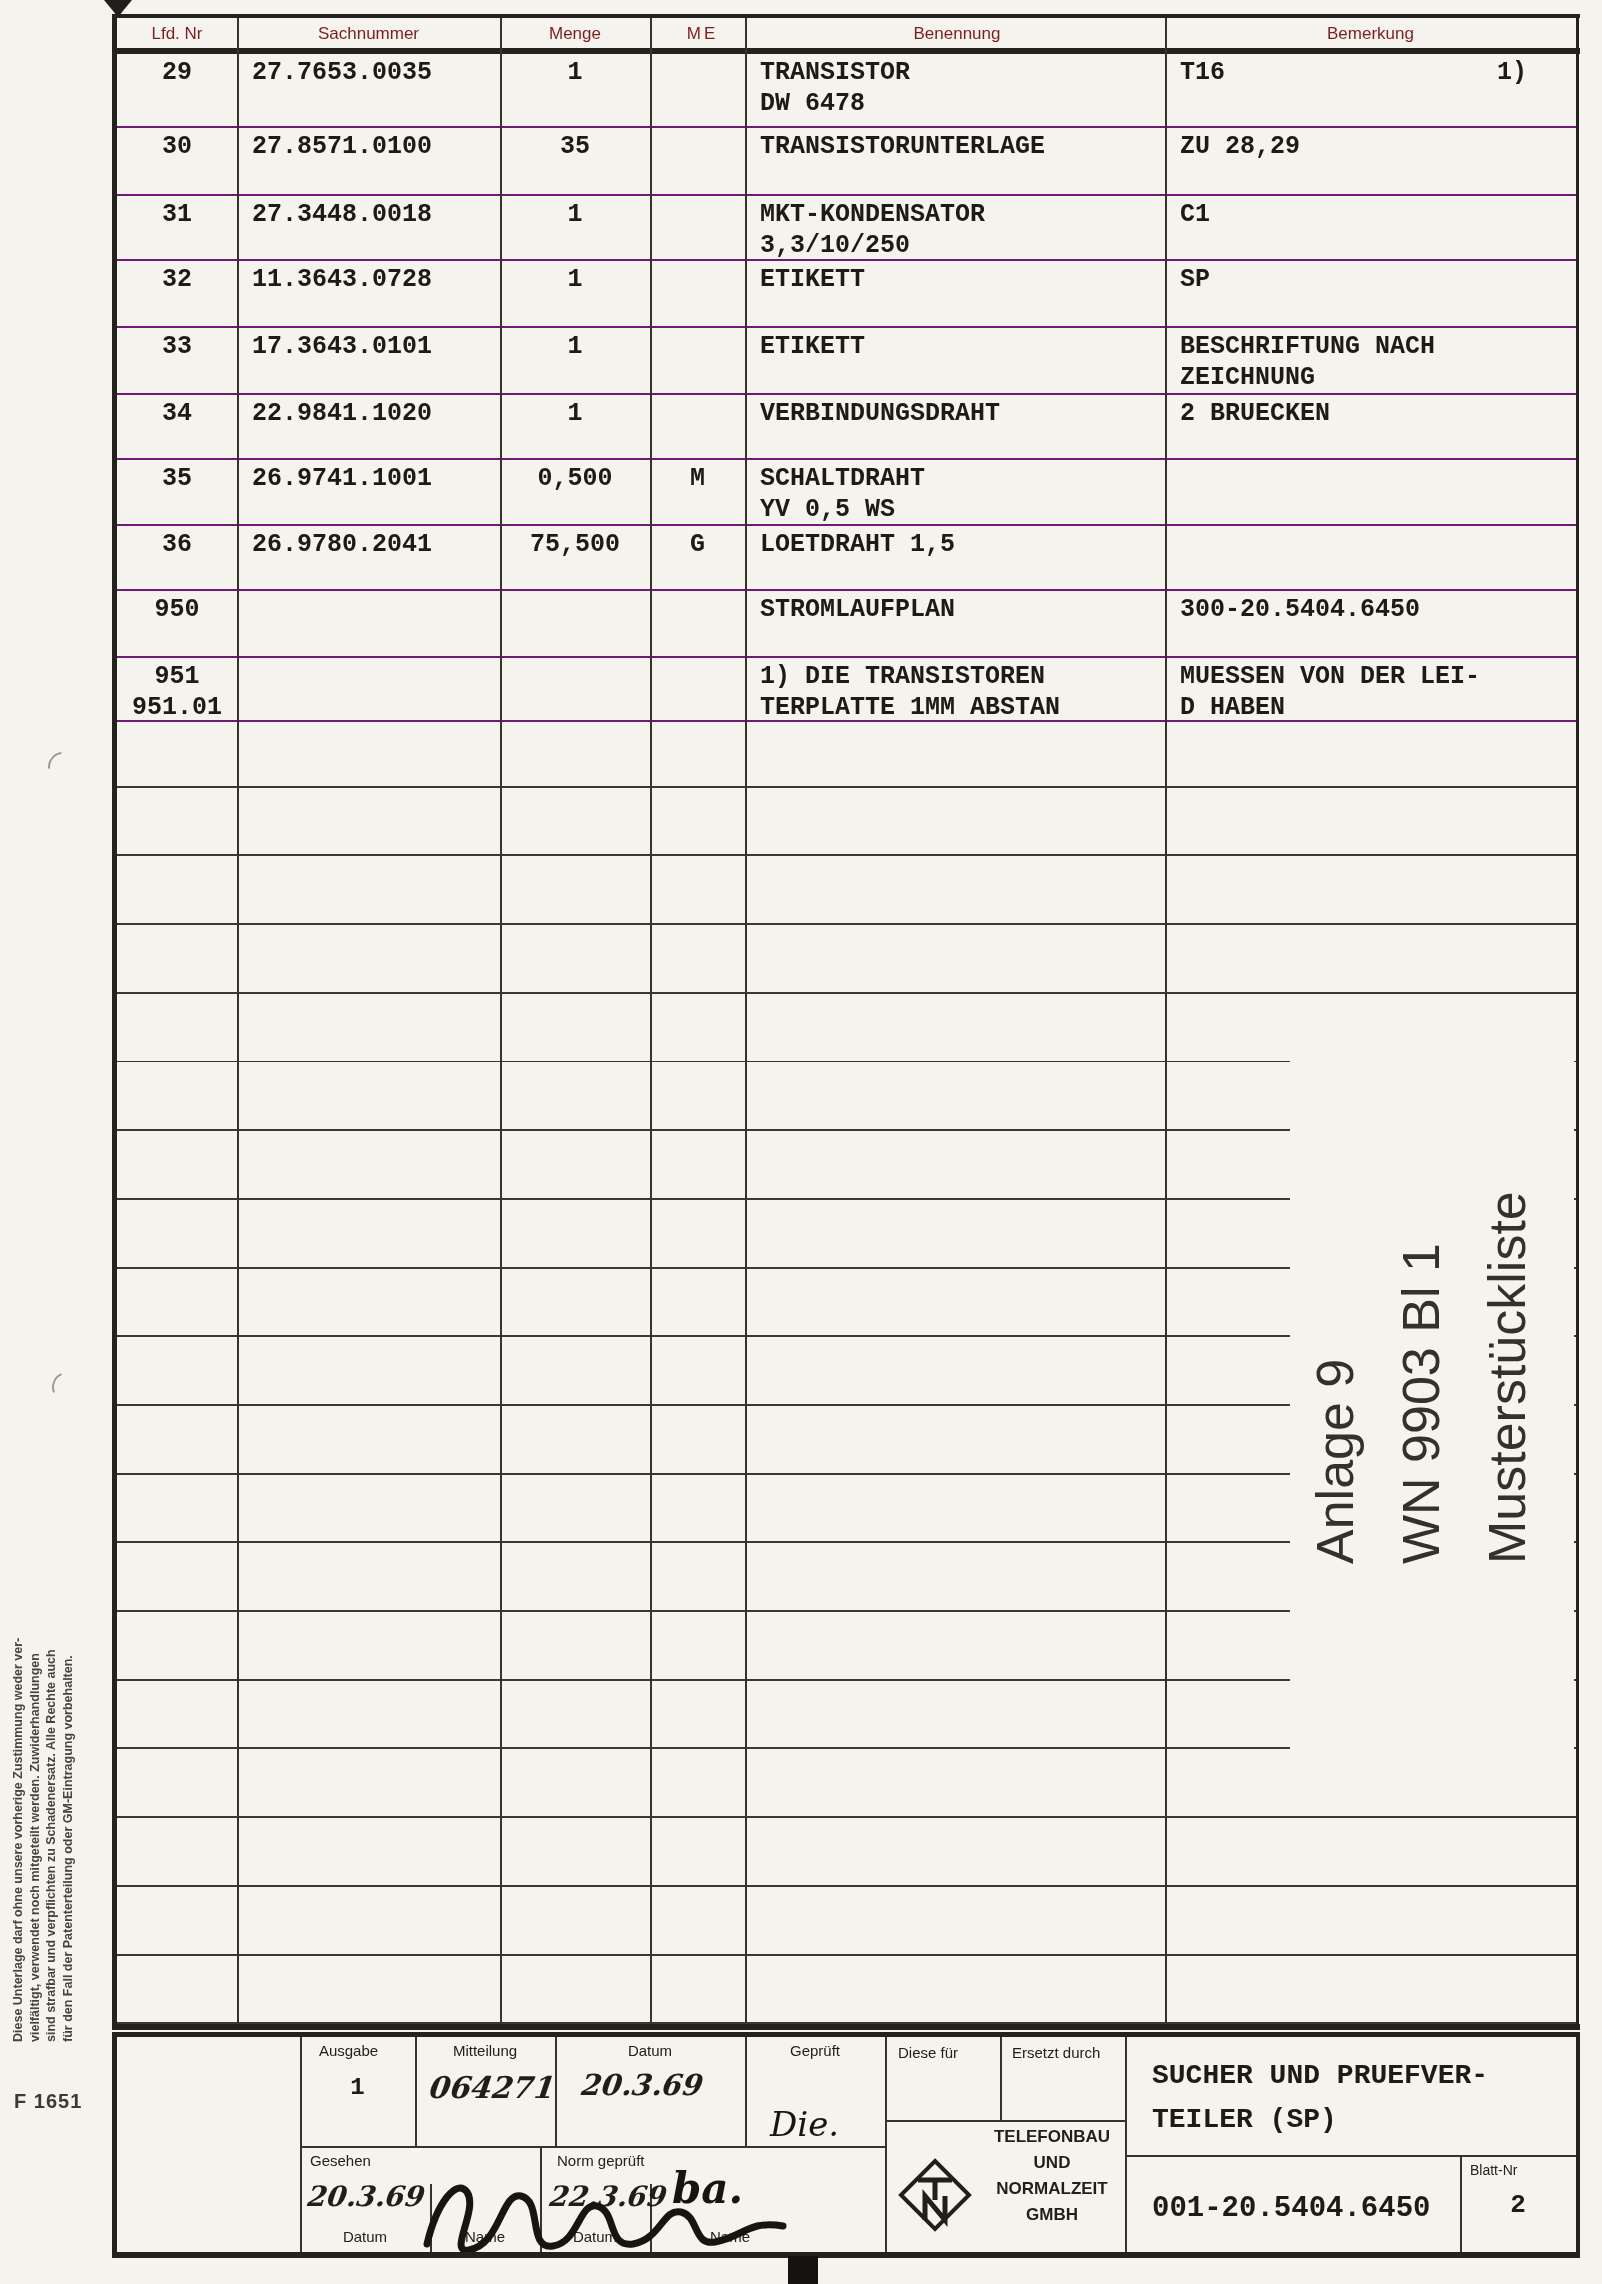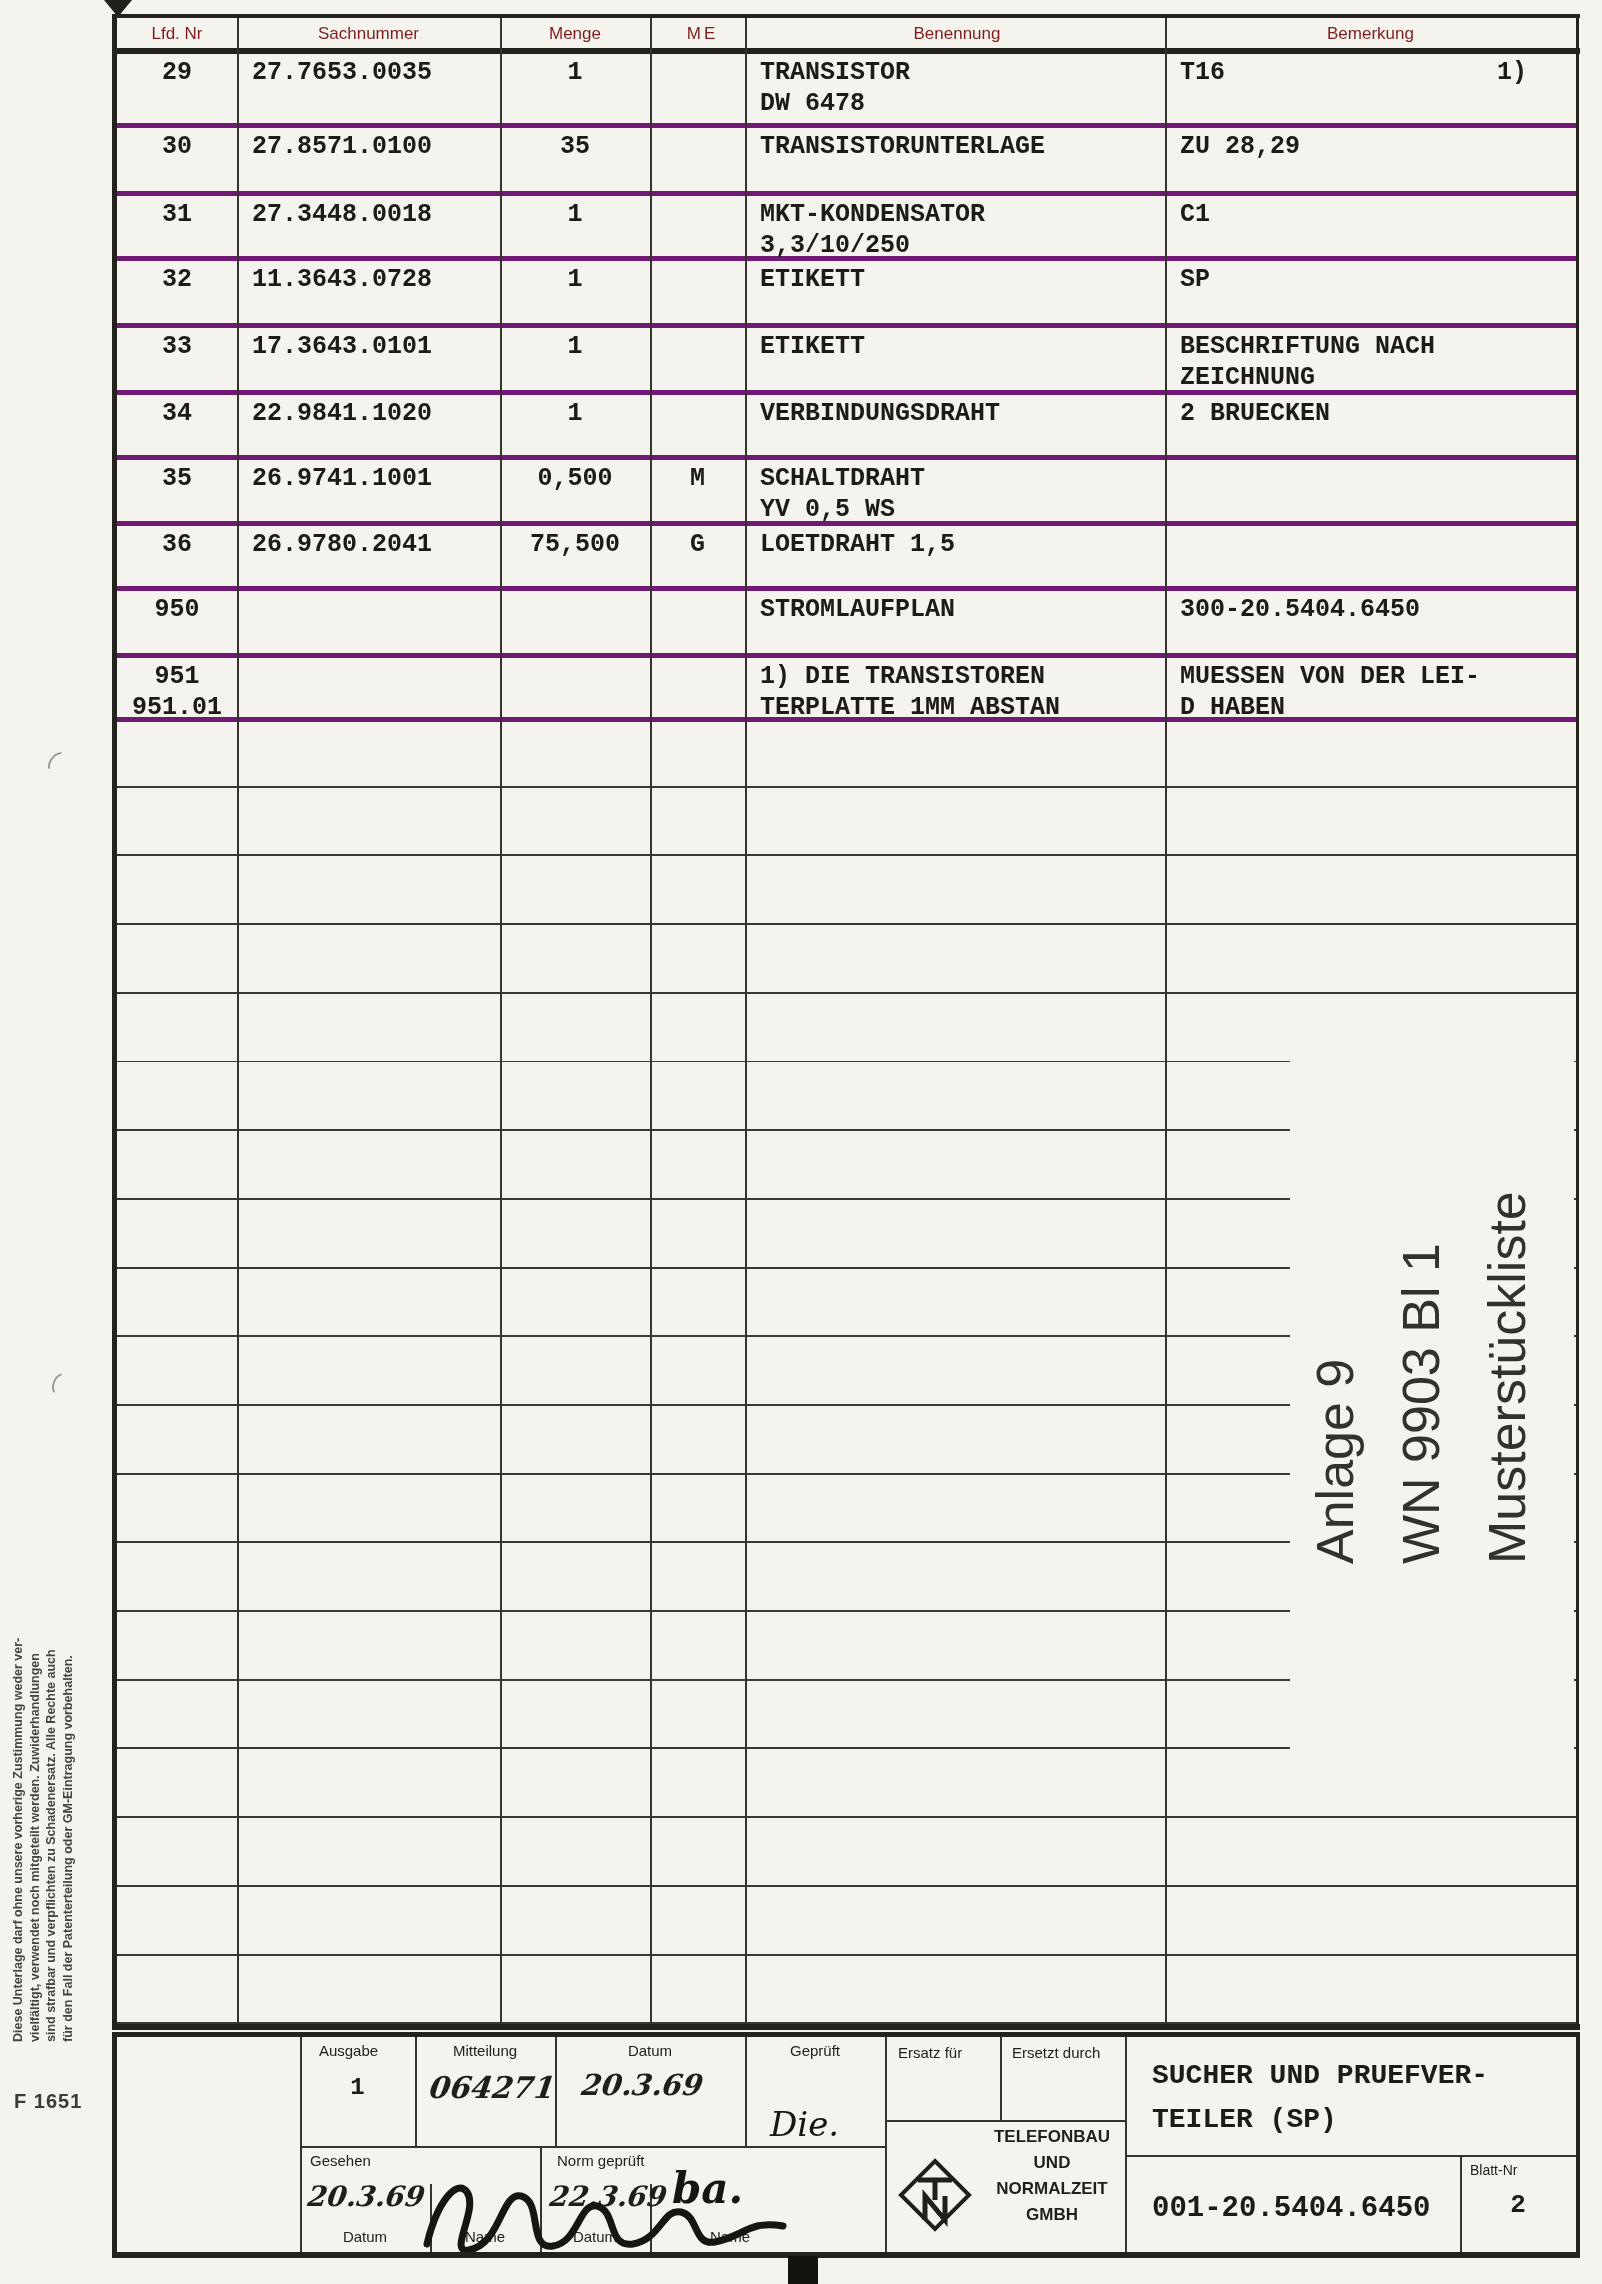--- a/index.html
+++ b/index.html
@@ -20,21 +20,21 @@
   .h-lfd   { left:5px;    width:120px; }
   .h-sach  { left:125px;  width:263px; }
   .h-menge { left:388px;  width:150px; }
   .h-me    { left:538px;  width:105px;  letter-spacing:3px; }
   .h-ben   { left:633px;  width:424px; }
   .h-bem   { left:1053px; width:411px; }
   .hline { position:absolute; left:0; top:34px; width:1468px; height:6px; background:#23221d; }
   .vline { position:absolute; top:4px; height:2006px; width:2px; background:#35332c; }
   .v1{left:125px}.v2{left:388px}.v3{left:538px}.v4{left:633px}.v5{left:1053px}
   .rows { position:absolute; left:5px; top:40px; width:1459px; }
-  .row { position:relative; border-bottom:5px solid #701a75; box-sizing:border-box; }
+  .row { position:relative; border-bottom:2px solid #701a75; box-sizing:border-box; }
   .r0{height:74px}.r1{height:68px}.r2{height:65px}.r3{height:67px}.r4{height:67px}
   .r5{height:65px}.r6{height:66px}.r7{height:65px}.r8{height:67px}.r9{height:64px}
   .cell { position:absolute; top:3px; font-family:"Liberation Mono", monospace; font-weight:bold;
           font-size:25px; line-height:31px; color:#1c1b16; white-space:pre; }
   .cell span { display:block; }
   .c-lfd{left:0;width:120px;text-align:center;}
   .c-sach{left:135px;}
   .c-menge{left:383px;width:150px;text-align:center;}
   .c-me{left:533px;width:95px;text-align:center;}
   .c-ben{left:643px;}
@@ -217,21 +217,21 @@
     <div class="fh" style="left:1013px;top:123px;width:451px;"></div>
 
     <span class="flabel fcenter" style="left:188px;top:10px;width:97px;">Ausgabe</span>
     <span class="mono" style="position:absolute;left:188px;top:42px;width:115px;text-align:center;font-size:24px;">1</span>
     <span class="flabel fcenter" style="left:303px;top:10px;width:140px;">Mitteilung</span>
     <span class="hw" style="left:318px;top:38px;font-size:30px;">064271</span>
     <span class="flabel fcenter" style="left:443px;top:10px;width:190px;">Datum</span>
     <span class="hw" style="left:470px;top:36px;font-size:29px;">20.3.69</span>
     <span class="flabel fcenter" style="left:633px;top:10px;width:140px;">Geprüft</span>
     <span class="sig-text" style="left:658px;top:72px;font-size:34px;">Die.</span>
-    <span class="flabel" style="left:786px;top:12px;">Ersatz für</span>
+    <span class="flabel" style="left:786px;top:12px;">Diese für</span>
     <span class="flabel" style="left:900px;top:12px;">Ersetzt durch</span>
 
     <span class="flabel" style="left:198px;top:120px;">Gesehen</span>
     <span class="hw" style="left:196px;top:148px;font-size:28px;">20.3.69</span>
     <span class="flabel fcenter" style="left:188px;top:196px;width:130px;">Datum</span>
     <span class="flabel fcenter" style="left:318px;top:196px;width:110px;">Name</span>
     <span class="flabel" style="left:445px;top:120px;">Norm geprüft</span>
     <span class="hw" style="left:438px;top:148px;font-size:28px;">22.3.69</span>
     <span class="flabel fcenter" style="left:428px;top:196px;width:110px;">Datum</span>
     <span class="sig-text" style="left:560px;top:132px;font-size:42px;font-weight:bold;">ba.</span>

